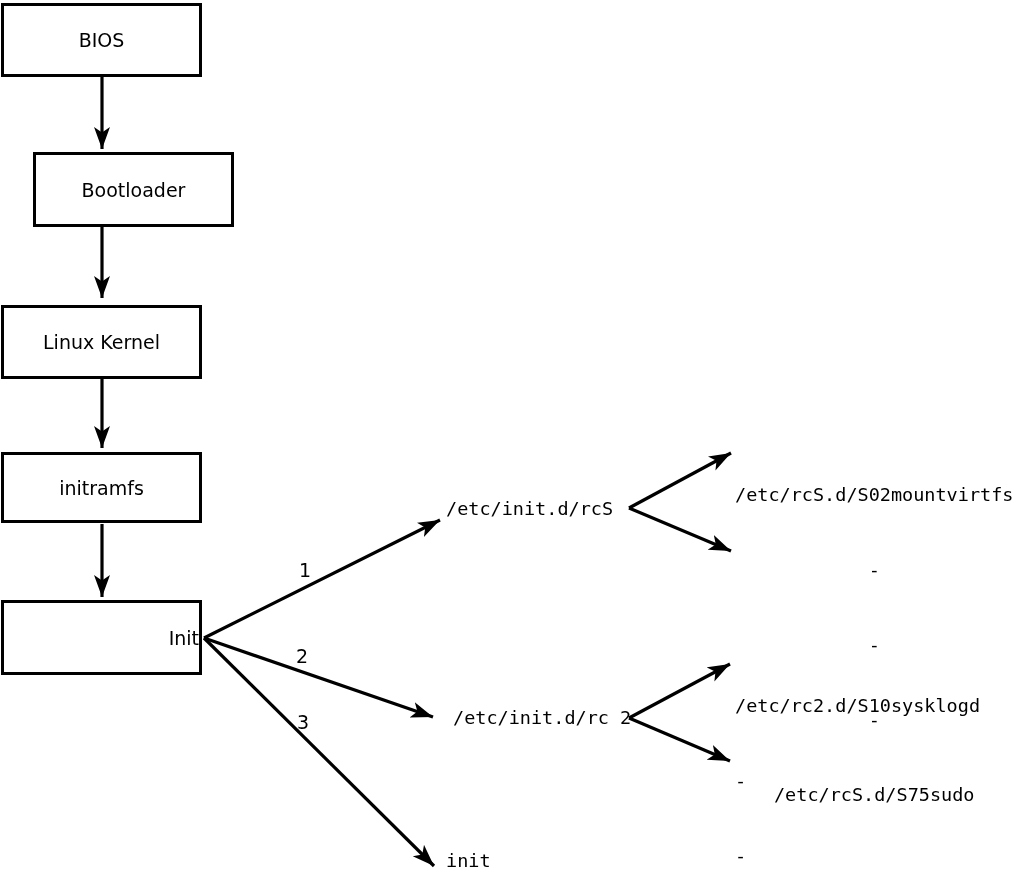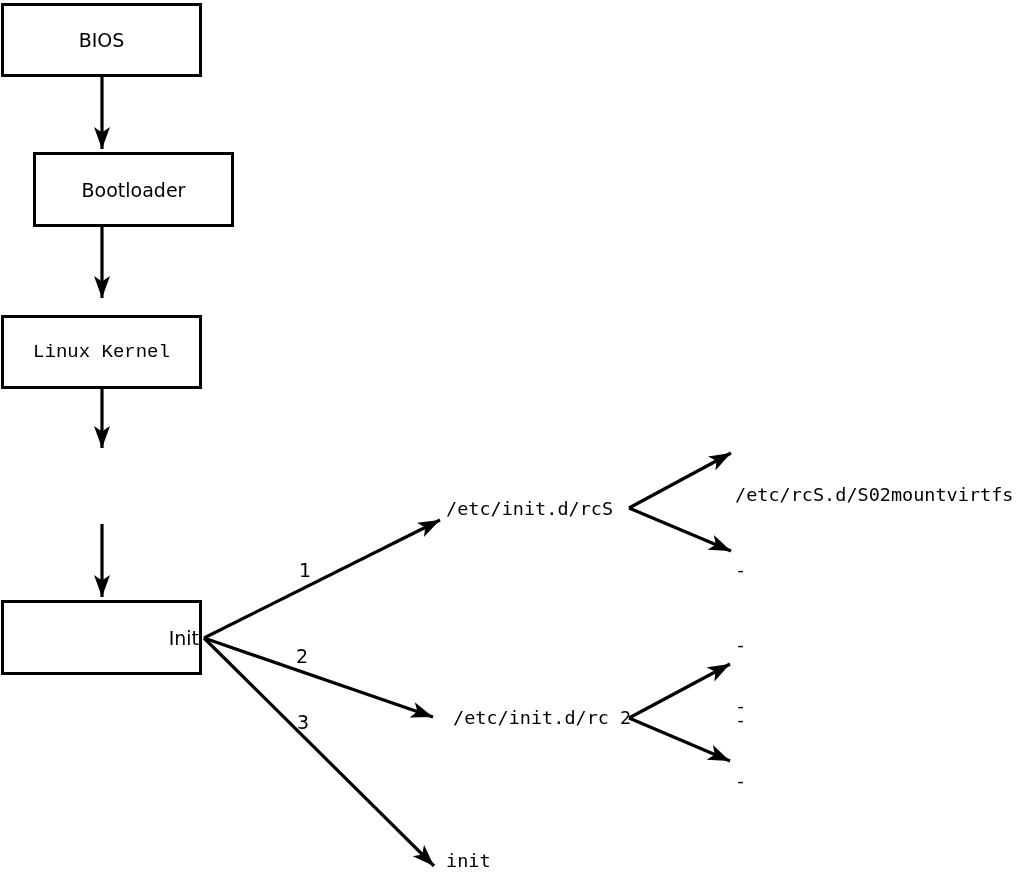--- a/index.html
+++ b/index.html
@@ -36,21 +36,21 @@
     background: #ffffff;
     box-sizing: border-box;
     display: flex;
     align-items: center;
     justify-content: center;
     font-size: 19px;
     color: #000000;
   }
   .box-bios       { top: 3px;   height: 74px; }
   .box-bootloader { top: 152px; height: 75px; margin-left: 32px; }
-  .box-kernel     { top: 315px; height: 74px; font-family: Liberation Mono, monospace; }
+  .box-kernel     { top: 305px; height: 74px; }
   .box-initramfs  { top: 452px; height: 71px; }
   .box-init       { top: 600px; height: 75px; justify-content: flex-end; }
   .note {
     position: absolute;
     left: 357px;
     top: 102px;
     font-size: 19.5px;
     white-space: pre;
   }
   .mono {
@@ -64,21 +64,21 @@
   .label-rc2   { left: 441px; top: 707px; margin-left: 12px; }
   .label-getty { left: 446px; top: 850px; }
   .script-list {
     position: absolute;
     left: 735px;
     font-family: "DejaVu Sans Mono", "Liberation Mono", monospace;
     font-size: 18.5px;
     white-space: pre;
     line-height: 25px;
   }
-  .list-rcS { top: 432px; }
+  .list-rcS { top: 432px; text-align: center; }
   .list-rc2 { top: 643px; }
   .arrow-num {
     position: absolute;
     font-size: 19px;
     white-space: pre;
   }
   .num-1 { left: 299px; top: 559px; }
   .num-2 { left: 296px; top: 645px; }
   .num-3 { left: 297px; top: 711px; }
 </style>
@@ -112,40 +112,45 @@
 
   <div class="box box-bios">
     <span>BIOS</span>
   </div>
   <div class="box box-bootloader">
     <span>Bootloader</span>
   </div>
   <div class="box box-kernel">
     <span>Linux Kernel</span>
   </div>
+  <div class="box box-initramfs">
+    <span>initramfs</span>
+  </div>
   <div class="box box-init">
     <span>Init</span>
   </div>
 
 
   <div class="arrow-num num-1">1</div>
   <div class="arrow-num num-2">2</div>
   <div class="arrow-num num-3">3</div>
 
   <div class="mono label-rcS">/etc/init.d/rcS</div>
   <div class="mono label-rc2">/etc/init.d/rc 2</div>
   <div class="mono label-getty">init</div>
 
   <div class="script-list list-rcS">
     <div>/etc/rcS.d/S02mountvirtfs</div>
     <div>-</div>
     <div>-</div>
     <div>-</div>
+    <div>/etc/rcS.d/S75sudo</div>
   </div>
 
   <div class="script-list list-rc2">
+    <div>/etc/rc2.d/S10sysklogd</div>
     <div>-</div>
     <div>-</div>
     
     
   </div>
 
 </div>
 
 </body></html>

